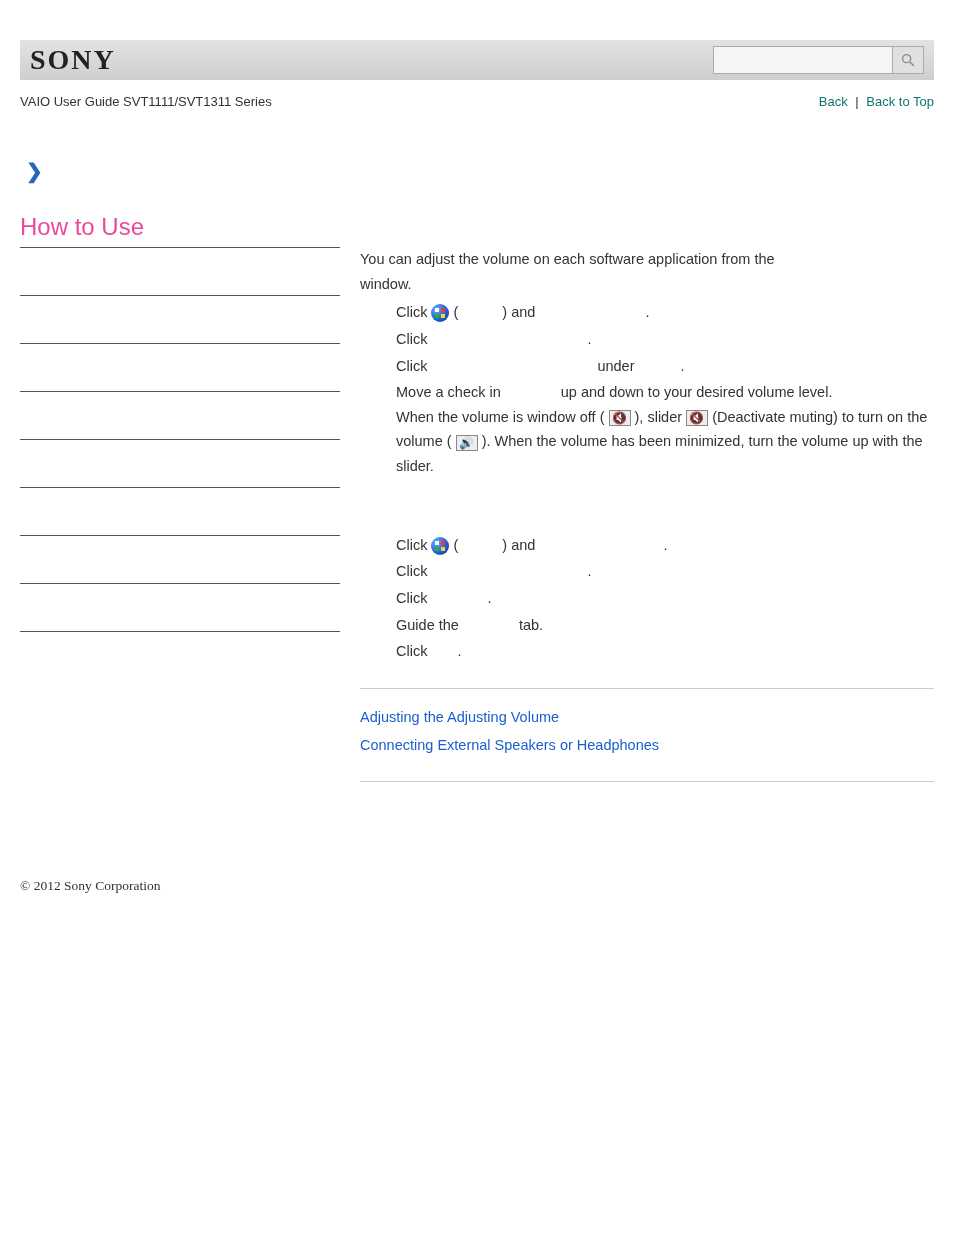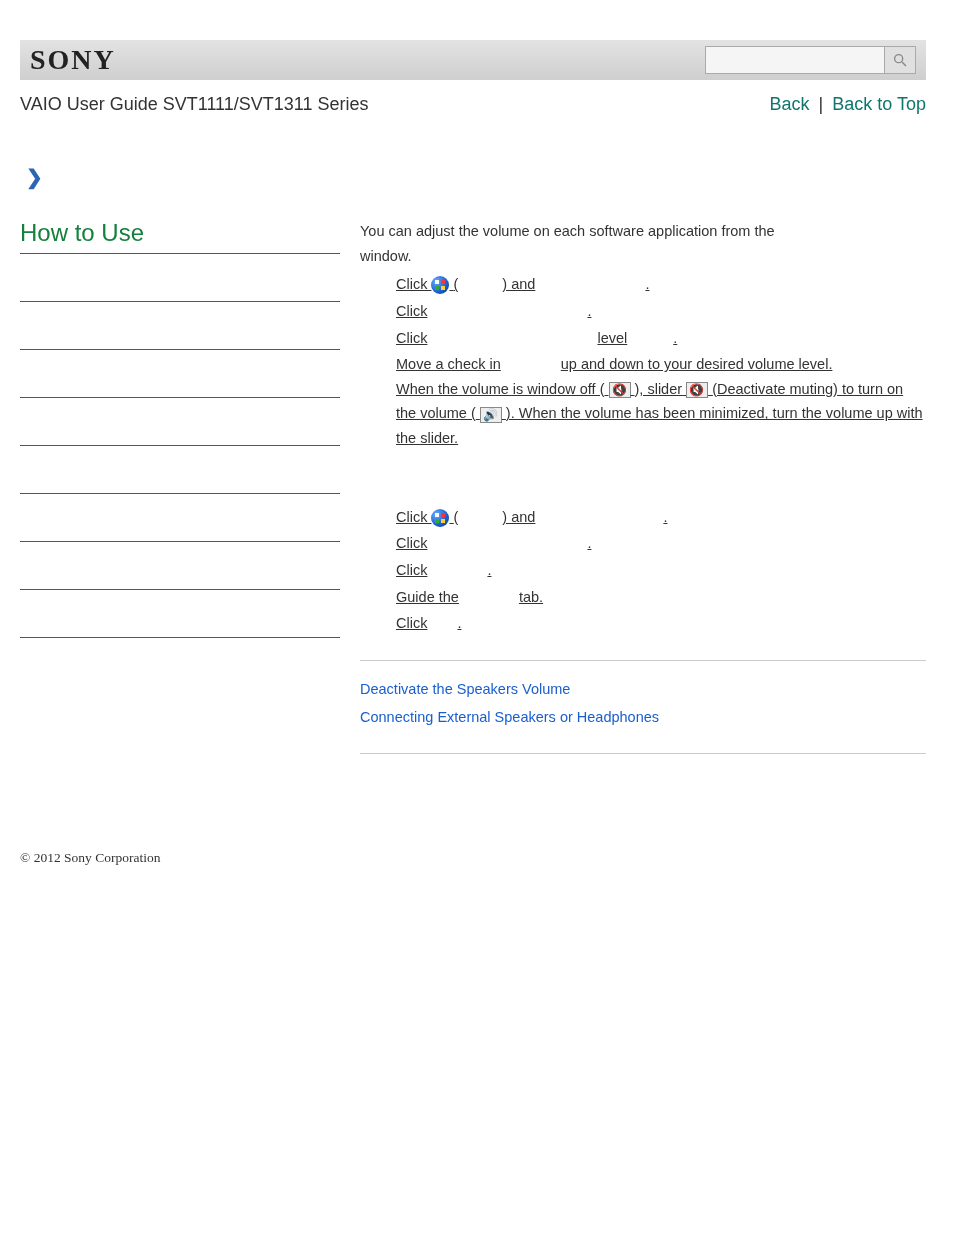--- a/index.html
+++ b/index.html
@@ -6,21 +6,21 @@
   body {
     margin: 0;
     font-family: Arial, Helvetica, sans-serif;
     font-size: 14px;
     color: #333;
     background: #fff;
   }
   .page {
     width: 954px;
     margin: 0 auto;
-    padding: 0 28px 40px 20px;
+    padding: 0 20px 40px 20px;
     position: relative;
   }
   .header-bar {
     background: #d9d9d9;
     background: linear-gradient(#e3e3e3, #cfcfcf);
     height: 40px;
     display: flex;
     align-items: center;
     justify-content: space-between;
     padding: 0 10px;
@@ -55,21 +55,21 @@
     justify-content: center;
     margin-left: -1px;
     cursor: pointer;
   }
   .search-btn svg { width: 16px; height: 16px; }
   .subheader {
     display: flex;
     justify-content: space-between;
     align-items: center;
     margin: 14px 0 0 0;
-    font-size: 18px;
+    font-size: 13px;
   }
   .nav-links a { color: #0f766e; text-decoration: none; cursor: pointer; }
   .nav-links .sep { color: #333; margin: 0 4px; }
   .arrow-icon {
     margin-top: 50px;
     margin-left: 6px;
     color: #2a66b3;
     font-size: 20px;
     font-weight: bold;
   }
@@ -78,43 +78,44 @@
     margin-top: 30px;
   }
   .sidebar {
     width: 320px;
     flex-shrink: 0;
   }
   .sidebar h2 {
     font-size: 24px;
     font-weight: normal;
     margin: 0 0 6px 0;
-    color: #15803d;
+    color: #ec4899;
   }
   .side-sep {
     border: none;
     border-top: 1px solid #555;
     margin: 0 0 0 0;
   }
   .side-item {
     height: 48px;
     border-bottom: 1px solid #555;
   }
   .content {
     flex: 1;
     padding-left: 20px;
     font-size: 14.5px;
     line-height: 1.7;
+    margin-top: 34px;
   }
   .step-list {
     list-style: none;
     padding-left: 36px;
     margin: 4px 0 20px 0;
   }
-  .step-list li { margin-bottom: 2px; text-decoration: underline; }
+  .step-list li { margin-bottom: 2px; }
   .win-icon {
     display: inline-block;
     width: 18px; height: 18px;
     vertical-align: middle;
     border-radius: 50%;
     background: radial-gradient(circle at 30% 30%, #66aaff 0%, #1a5fce 60%, #0a2e6e 100%);
     position: relative;
   }
   .win-icon::after {
     content:"";
@@ -220,21 +221,21 @@
       <ul class="step-list">
         <li>
           <span>Click </span>
           <span class="win-icon"></span>
           <span> (</span><span class="gap" style="width:44px"></span><span>) and</span><span class="gap" style="width:110px"></span>.
         </li>
         <li>
           <span>Click</span><span class="gap" style="width:160px"></span><span>.</span>
         </li>
         <li>
-          <span>Click</span><span class="gap" style="width:170px"></span><span>level</span><span class="gap" style="width:46px"></span><span>.</span>
+          <span>Click</span><span class="gap" style="width:170px"></span><span>under</span><span class="gap" style="width:46px"></span><span>.</span>
         </li>
         <li>
           <span>Move a check in</span><span class="gap" style="width:60px"></span><span>up and down to your desired volume level.</span><br>
           <span>When the volume is window off (</span>
           <span class="spk-icon muted">🔇</span>
           <span>), slider</span>
           <span class="spk-icon muted">🔇</span>
           <span>(Deactivate muting) to turn on the volume (</span>
           <span class="spk-icon on">🔊</span>
           <span>). When the volume has been minimized, turn the volume up with the slider.</span>
@@ -258,21 +259,21 @@
         <li>
           <span>Guide the</span><span class="gap" style="width:60px"></span><span>tab.</span>
         </li>
         <li>
           <span>Click</span><span class="gap" style="width:30px"></span><span>.</span>
         </li>
       </ul>
 
       <hr>
       <div class="related">
-        <a>Deactivate the Speakers Volume</a>
+        <a>Adjusting the Adjusting Volume</a>
         <a>Connecting External Speakers or Headphones</a>
       </div>
       <hr>
     </div>
   </div>
 
   <div class="copyright">© 2012 Sony Corporation</div>
 
   <div class="page-num">157</div>
 </div>

